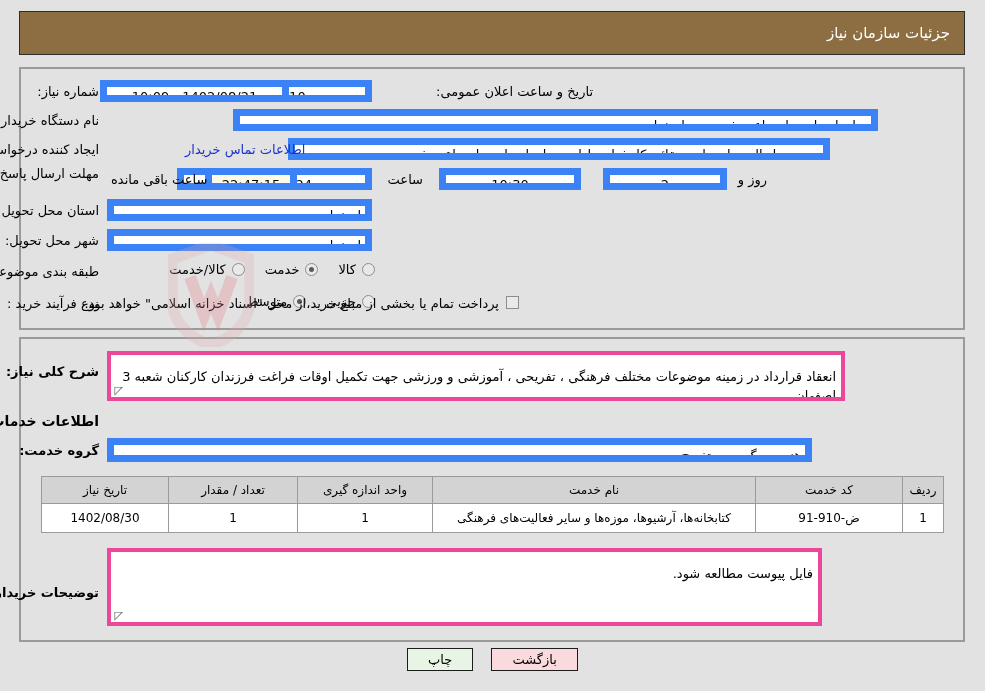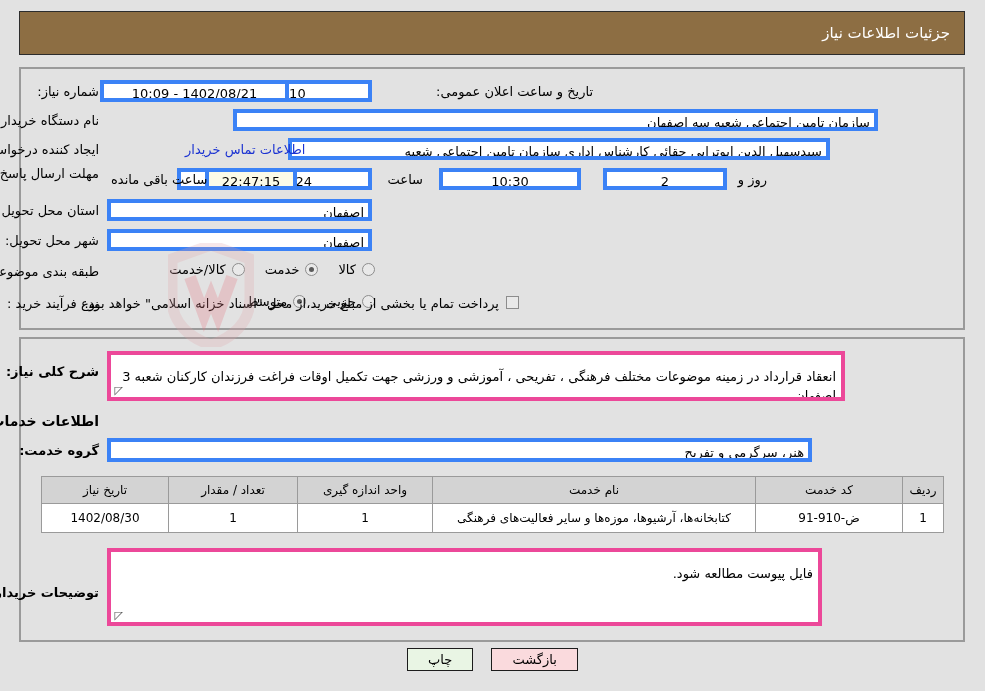--- a/index.html
+++ b/index.html
@@ -84,21 +84,21 @@
   .lbl {
     position: absolute;
     white-space: nowrap;
     text-align: right;
     font-size: 13px;
     color: #000;
     z-index: 3;
   }
   .fld {
     position: absolute;
-    border: 4px solid #3b82f6;
+    border: 7px solid #3b82f6;
     background: #ffffff;
     box-sizing: border-box;
     font-size: 13px;
     line-height: 20px;
     height: 22px;
     padding: 0 4px;
     overflow: hidden;
     white-space: nowrap;
     z-index: 3;
     color: #000;
@@ -255,21 +255,21 @@
 <body>
 
 <div id="watermark">
   <svg class="wm-shield" viewBox="0 0 86 104">
     <path d="M43 2 L82 16 L82 56 C82 80 64 95 43 102 C22 95 4 80 4 56 L4 16 Z" fill="none" stroke="#e0a3a9" stroke-width="11" opacity="0.85"></path>
     <path d="M22 34 L36 72 L43 54 L50 72 L64 34" fill="none" stroke="#e4767f" stroke-width="12" stroke-linejoin="miter" opacity="0.9"></path>
   </svg>
 </div>
 
 <div id="header-bar">
-  <div id="header-title">جزئیات اطلاعات نیاز</div>
+  <div id="header-title">جزئیات سازمان نیاز</div>
 </div>
 
 <div class="frame" id="frame-top"></div>
 
 <div class="lbl" style="right:886px; top:84px;margin-left:12px;">شماره نیاز:</div>
 <div class="fld center" style="right:613px; top:80px; width:265px;">1102091949000010</div>
 <div class="lbl" style="right:392px; top:84px;">تاریخ و ساعت اعلان عمومی:</div>
 
 <div class="fld center" style="left:100px; top:80px; width:189px;">1402/08/21 - 10:09</div>
 

